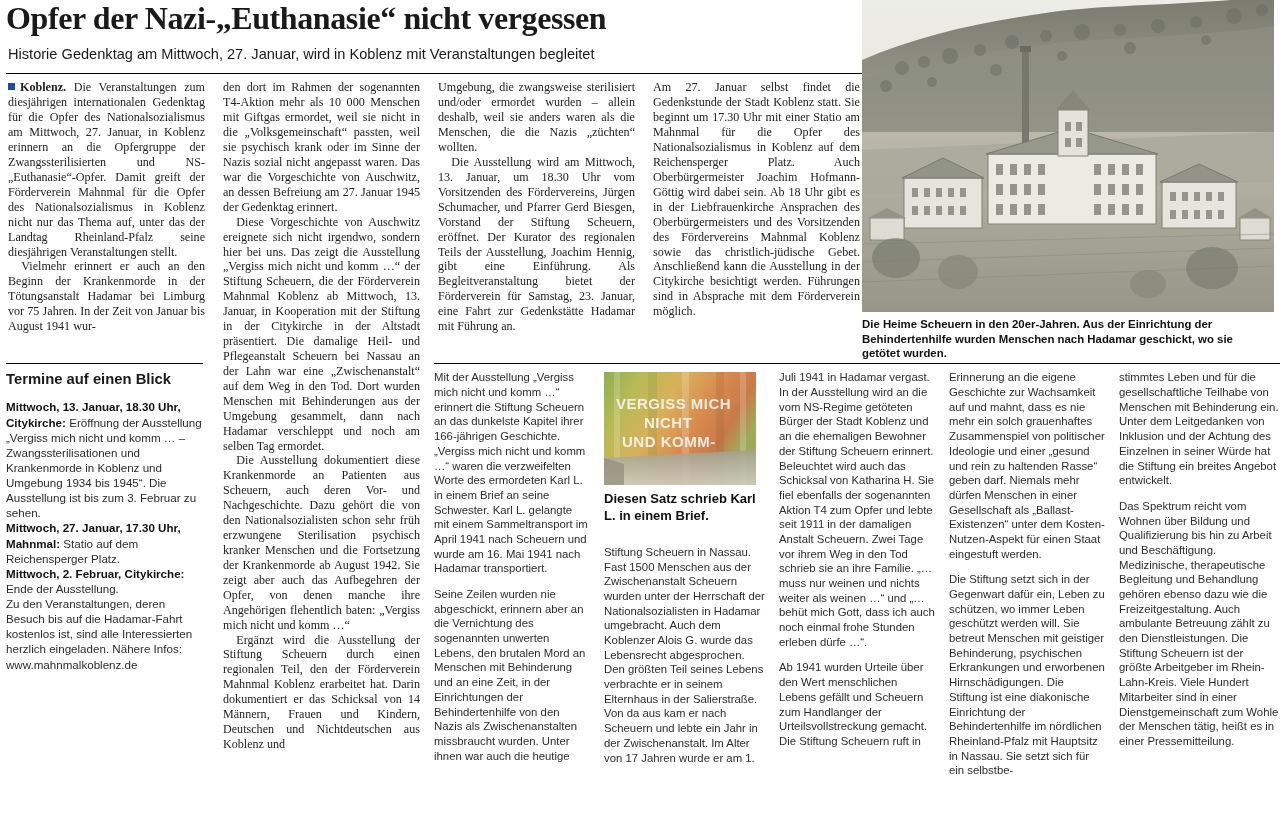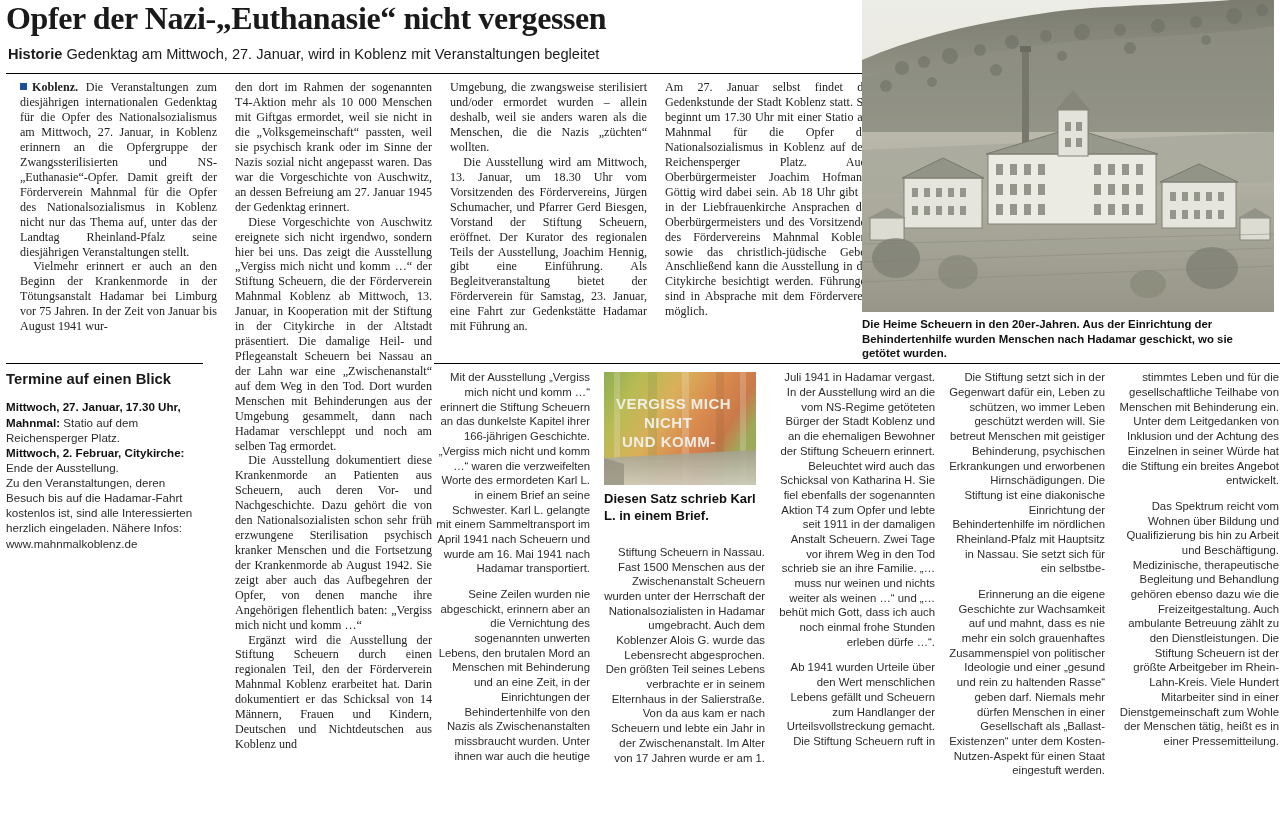--- a/index.html
+++ b/index.html
@@ -22,32 +22,32 @@
     line-height:1.06;
     letter-spacing:-0.4px;
     margin:2px 0 0 2px;
     white-space:nowrap;
   }
   .kicker-row {
     margin:10px 0 0 4px;
     font-size:14.6px;
     line-height:1.2;
   }
-  .kicker-label { font-weight:bold; }
+  .kicker-label { font-weight:normal; }
   .kicker-text { font-weight:normal; }
 
   .rule-top {
     border-top:1px solid #000;
     margin:10px 2px 0 2px;
   }
 
   
   .top-area { position:relative; margin-top:6px; }
   .top-cols {
-    position:absolute; left:16px; top:0;
+    position:absolute; left:4px; top:0;
     width:860px;
     display:flex; gap:0;
   }
   .col {
     width:215px;
     padding-right:18px;
   }
   .col.last-top { padding-right:8px; }
   .body-serif {
     font-family:"Liberation Serif", serif;
@@ -115,21 +115,21 @@
     margin:0 0 10px 1px; line-height:1.15;
   }
   .sec2-cols { display:flex; }
   .s2col { width:170px; padding-right:14px; }
   .s2col.w2 { width:175px; }
   .s2col.lastcol { padding-right:0px; width:160px; }
   .sans-body {
     font-size:11.35px; line-height:1.295;
     color:#2c2c2c;
   }
-  .sans-body p { margin:0 0 11px 0;text-align:right; }
+  .sans-body p { margin:0 0 11px 0; }
   .sans-body p:last-child { margin-bottom:0; }
 
   
   .poster {
     width:152px; height:113px;
     margin:2px 0 6px 0;
     position:relative; overflow:hidden;text-decoration:underline;
   }
   .poster svg { display:block; width:100%; height:100%; }
   .poster-caption {
@@ -321,20 +321,21 @@
           <rect x="0" y="0" width="412" height="330" fill="#d9d6c6" opacity="0.12"></rect>
         </svg>
       </div>
       <div class="photo-caption">Die Heime Scheuern in den 20er-Jahren. Aus der Einrichtung der Behindertenhilfe wurden Menschen nach Hadamar geschickt, wo sie getötet wurden.</div>
     </div>
 
     <div class="termine">
       <div class="termine-rule"></div>
       <div class="termine-title">Termine auf einen Blick</div>
       <div class="termine-body">
+        <p><b>Mittwoch, 13. Januar, 18.30 Uhr, Citykirche:</b><span> Eröffnung der Ausstellung „Vergiss mich nicht und komm … – Zwangssterilisationen und Krankenmorde in Koblenz und Umgebung 1934 bis 1945“. Die Ausstellung ist bis zum 3. Februar zu sehen.</span></p>
         <p><b>Mittwoch, 27. Januar, 17.30 Uhr, Mahnmal:</b><span> Statio auf dem Reichensperger Platz.</span></p>
         <p><b>Mittwoch, 2. Februar, Citykirche:</b><span> Ende der Ausstellung.</span></p>
         <p>Zu den Veranstaltungen, deren Besuch bis auf die Hadamar-Fahrt kostenlos ist, sind alle Interessierten herzlich eingeladen. Nähere Infos: www.mahnmalkoblenz.de</p>
       </div>
     </div>
 
     <div class="sec2">
       <div class="sec2-rule"></div>
 
       <div class="sec2-cols">
@@ -384,22 +385,22 @@
           <div class="poster-caption">Diesen Satz schrieb Karl L. in einem Brief.</div>
           <p>Stiftung Scheuern in Nassau. Fast 1500 Menschen aus der Zwischenanstalt Scheuern wurden unter der Herrschaft der Nationalsozialisten in Hadamar umgebracht. Auch dem Koblenzer Alois G. wurde das Lebensrecht abgesprochen. Den größten Teil seines Lebens verbrachte er in seinem Elternhaus in der Salierstraße. Von da aus kam er nach Scheuern und lebte ein Jahr in der Zwischenanstalt. Im Alter von 17 Jahren wurde er am 1.</p>
         </div>
 
         <div class="s2col sans-body">
           <p>Juli 1941 in Hadamar vergast. In der Ausstellung wird an die vom NS-Regime getöteten Bürger der Stadt Koblenz und an die ehemaligen Bewohner der Stiftung Scheuern erinnert. Beleuchtet wird auch das Schicksal von Katharina H. Sie fiel ebenfalls der sogenannten Aktion T4 zum Opfer und lebte seit 1911 in der damaligen Anstalt Scheuern. Zwei Tage vor ihrem Weg in den Tod schrieb sie an ihre Familie. „… muss nur weinen und nichts weiter als weinen …“ und „… behüt mich Gott, dass ich auch noch einmal frohe Stunden erleben dürfe …“.</p>
           <p>Ab 1941 wurden Urteile über den Wert menschlichen Lebens gefällt und Scheuern zum Handlanger der Urteilsvollstreckung gemacht. Die Stiftung Scheuern ruft in</p>
         </div>
 
         <div class="s2col sans-body">
+          <p>Erinnerung an die eigene Geschichte zur Wachsamkeit auf und mahnt, dass es nie mehr ein solch grauenhaftes Zusammenspiel von politischer Ideologie und einer „gesund und rein zu haltenden Rasse“ geben darf. Niemals mehr dürfen Menschen in einer Gesellschaft als „Ballast-Existenzen“ unter dem Kosten-Nutzen-Aspekt für einen Staat eingestuft werden.</p>
           <p>Die Stiftung setzt sich in der Gegenwart dafür ein, Leben zu schützen, wo immer Leben geschützt werden will. Sie betreut Menschen mit geistiger Behinderung, psychischen Erkrankungen und erworbenen Hirnschädigungen. Die Stiftung ist eine diakonische Einrichtung der Behindertenhilfe im nördlichen Rheinland-Pfalz mit Hauptsitz in Nassau. Sie setzt sich für ein selbstbe-</p>
-          <p>Erinnerung an die eigene Geschichte zur Wachsamkeit auf und mahnt, dass es nie mehr ein solch grauenhaftes Zusammenspiel von politischer Ideologie und einer „gesund und rein zu haltenden Rasse“ geben darf. Niemals mehr dürfen Menschen in einer Gesellschaft als „Ballast-Existenzen“ unter dem Kosten-Nutzen-Aspekt für einen Staat eingestuft werden.</p>
         </div>
 
         <div class="s2col lastcol sans-body">
           <p>stimmtes Leben und für die gesellschaftliche Teilhabe von Menschen mit Behinderung ein. Unter dem Leitgedanken von Inklusion und der Achtung des Einzelnen in seiner Würde hat die Stiftung ein breites Angebot entwickelt.</p>
           <p>Das Spektrum reicht vom Wohnen über Bildung und Qualifizierung bis hin zu Arbeit und Beschäftigung. Medizinische, therapeutische Begleitung und Behandlung gehören ebenso dazu wie die Freizeitgestaltung. Auch ambulante Betreuung zählt zu den Dienstleistungen. Die Stiftung Scheuern ist der größte Arbeitgeber im Rhein-Lahn-Kreis. Viele Hundert Mitarbeiter sind in einer Dienstgemeinschaft zum Wohle der Menschen tätig, heißt es in einer Pressemitteilung.</p>
         </div>
 
       </div>
     </div>
 

